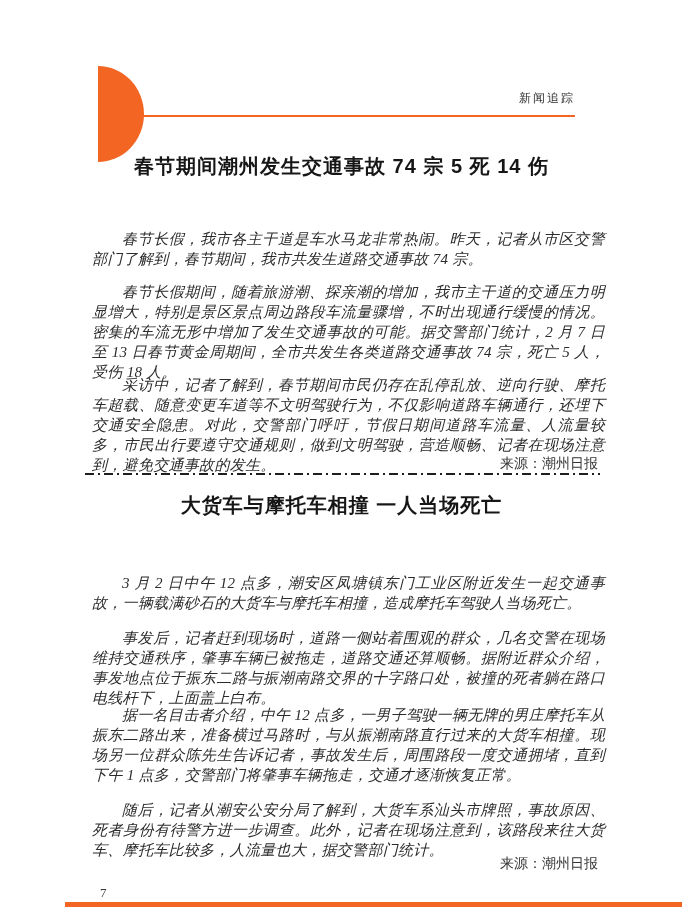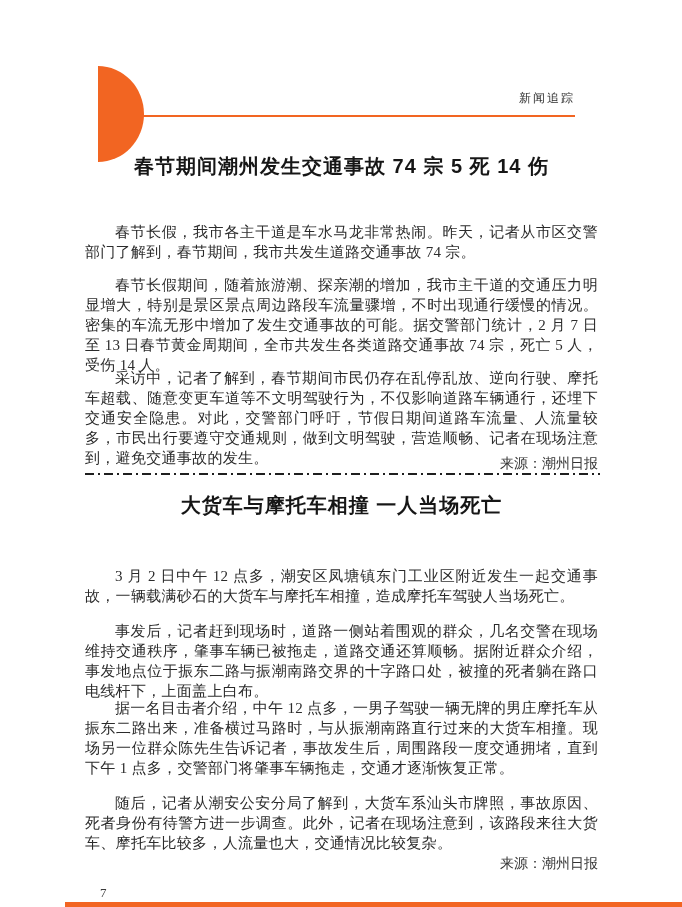--- a/index.html
+++ b/index.html
@@ -30,23 +30,23 @@
   .title {
     position:absolute; left:85px; width:513px; margin:0; text-align:center;
     font-family:"Liberation Sans","DejaVu Sans",sans-serif;
     font-weight:bold; color:#161616; letter-spacing:1px;
   }
   .t1 { top:153px; font-size:20px; }
   .t2 { top:492px; font-size:20px; }
 
   
   .para {
-    position:absolute; left:85px; width:513px; margin:0;
+    position:absolute; left:85px; width:513px; margin:7px;
     font-size:15px; line-height:20px; text-align:justify; text-indent:2em;
-    color:var(--ink); letter-spacing:0.3px;
+    color:var(--ink); letter-spacing:0.3px;font-style:italic;
   }
   .source {
     position:absolute; left:85px; width:513px; text-align:right;
     font-size:14px; color:#333;
   }
 
   .divider {
     position:absolute; left:85px; top:473px; width:515px; height:2px;
     background:repeating-linear-gradient(to right,
       #1f1f1f 0, #1f1f1f 9px,
@@ -69,32 +69,32 @@
 
 <div class="page">
 
   <div class="d-shape"></div>
   <div class="h-line"></div>
   <div class="h-label">新闻追踪</div>
 
   <h1 class="title t1">春节期间潮州发生交通事故 74 宗 5 死 14 伤</h1>
 
   <p class="para" style="top:222px">春节长假，我市各主干道是车水马龙非常热闹。昨天，记者从市区交警部门了解到，春节期间，我市共发生道路交通事故 74 宗。</p>
-  <p class="para" style="top:275px">春节长假期间，随着旅游潮、探亲潮的增加，我市主干道的交通压力明显增大，特别是景区景点周边路段车流量骤增，不时出现通行缓慢的情况。密集的车流无形中增加了发生交通事故的可能。据交警部门统计，2 月 7 日至 13 日春节黄金周期间，全市共发生各类道路交通事故 74 宗，死亡 5 人，受伤 14 人。</p>
+  <p class="para" style="top:275px">春节长假期间，随着旅游潮、探亲潮的增加，我市主干道的交通压力明显增大，特别是景区景点周边路段车流量骤增，不时出现通行缓慢的情况。密集的车流无形中增加了发生交通事故的可能。据交警部门统计，2 月 7 日至 13 日春节黄金周期间，全市共发生各类道路交通事故 74 宗，死亡 5 人，受伤 18 人。</p>
   <p class="para" style="top:368px">采访中，记者了解到，春节期间市民仍存在乱停乱放、逆向行驶、摩托车超载、随意变更车道等不文明驾驶行为，不仅影响道路车辆通行，还埋下交通安全隐患。对此，交警部门呼吁，节假日期间道路车流量、人流量较多，市民出行要遵守交通规则，做到文明驾驶，营造顺畅、记者在现场注意到，避免交通事故的发生。</p>
 
   <div class="source" style="top:455px">来源：潮州日报</div>
 
   <div class="divider"></div>
 
   <h2 class="title t2">大货车与摩托车相撞 一人当场死亡</h2>
 
   <p class="para" style="top:566px">3 月 2 日中午 12 点多，潮安区凤塘镇东门工业区附近发生一起交通事故，一辆载满砂石的大货车与摩托车相撞，造成摩托车驾驶人当场死亡。</p>
   <p class="para" style="top:621px">事发后，记者赶到现场时，道路一侧站着围观的群众，几名交警在现场维持交通秩序，肇事车辆已被拖走，道路交通还算顺畅。据附近群众介绍，事发地点位于振东二路与振潮南路交界的十字路口处，被撞的死者躺在路口电线杆下，上面盖上白布。</p>
   <p class="para" style="top:698px">据一名目击者介绍，中午 12 点多，一男子驾驶一辆无牌的男庄摩托车从振东二路出来，准备横过马路时，与从振潮南路直行过来的大货车相撞。现场另一位群众陈先生告诉记者，事故发生后，周围路段一度交通拥堵，直到下午 1 点多，交警部门将肇事车辆拖走，交通才逐渐恢复正常。</p>
-  <p class="para" style="top:793px">随后，记者从潮安公安分局了解到，大货车系汕头市牌照，事故原因、死者身份有待警方进一步调查。此外，记者在现场注意到，该路段来往大货车、摩托车比较多，人流量也大，交通情况比较复杂。</p>
+  <p class="para" style="top:793px">随后，记者从潮安公安分局了解到，大货车系汕头市牌照，事故原因、死者身份有待警方进一步调查。此外，记者在现场注意到，该路段来往大货车、摩托车比较多，人流量也大，据交警部门统计。</p>
 
   <div class="source" style="top:855px">来源：潮州日报</div>
 
   <div class="page-num">7</div>
   <div class="footer-bar"></div>
 
 </div>
 
 </body></html>

